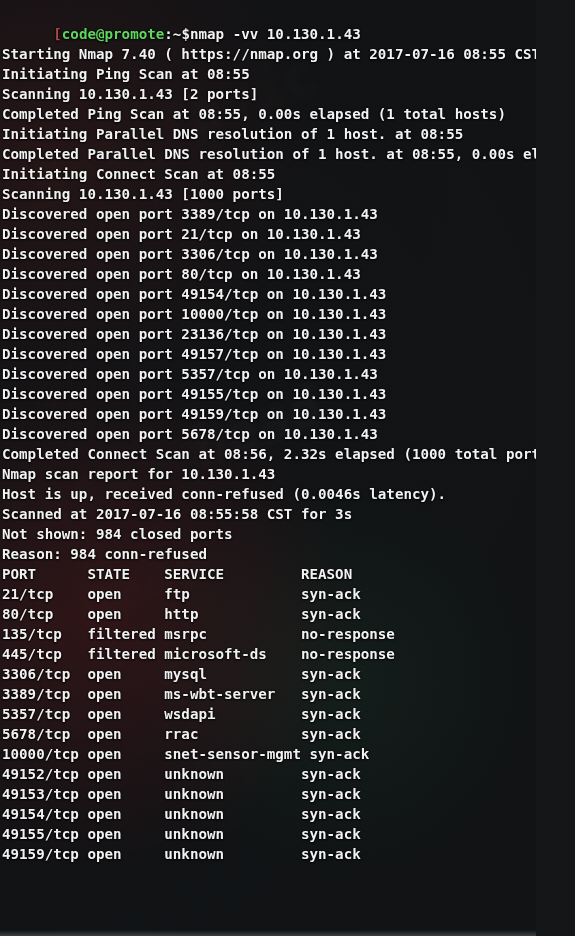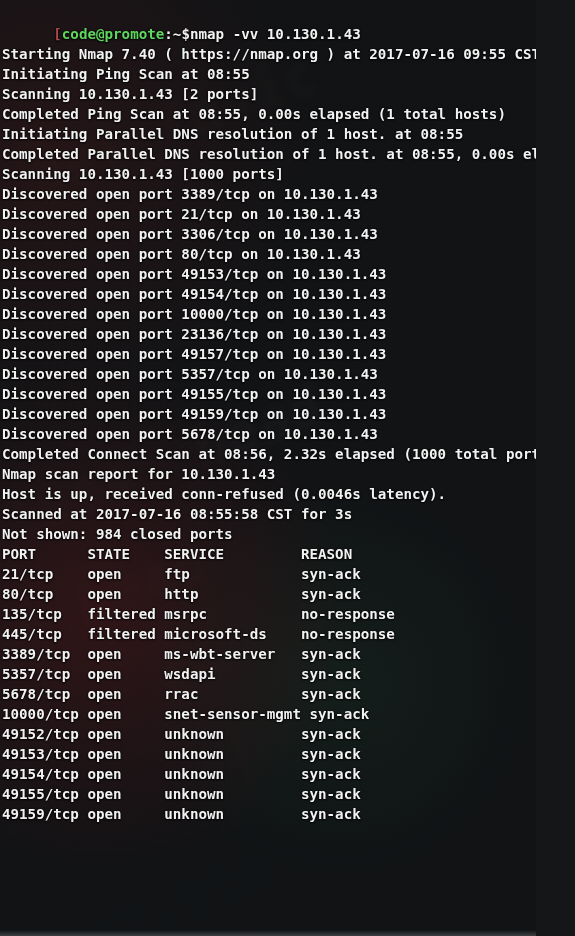--- a/index.html
+++ b/index.html
@@ -103,50 +103,52 @@
   </div>
 
   <div id="wash"></div>
 
   <div id="screen">
     <div class="line">
       <span class="c-bracket">[</span><span class="c-user">code@promote</span><span class="c-path">:~$</span><span class="c-cmd">nmap -vv 10.130.1.43</span>
     </div>
     <div id="body-lines">
         <div class="line blank"></div>
-        <div class="line">Starting Nmap 7.40 ( https://nmap.org ) at 2017-07-16 09:55 CST</div>
+        <div class="line">Starting Nmap 7.40 ( https://nmap.org ) at 2017-07-16 08:55 CST</div>
         <div class="line">Initiating Ping Scan at 08:55</div>
         <div class="line">Scanning 10.130.1.43 [2 ports]</div>
         <div class="line">Completed Ping Scan at 08:55, 0.00s elapsed (1 total hosts)</div>
         <div class="line">Initiating Parallel DNS resolution of 1 host. at 08:55</div>
         <div class="line">Completed Parallel DNS resolution of 1 host. at 08:55, 0.00s elapsed</div>
+        <div class="line">Initiating Connect Scan at 08:55</div>
         <div class="line">Scanning 10.130.1.43 [1000 ports]</div>
         <div class="line">Discovered open port 3389/tcp on 10.130.1.43</div>
         <div class="line">Discovered open port 21/tcp on 10.130.1.43</div>
         <div class="line">Discovered open port 3306/tcp on 10.130.1.43</div>
         <div class="line">Discovered open port 80/tcp on 10.130.1.43</div>
-        <div class="line">Discovered open port 49153/tcp on 10.130.1.43</div>
         <div class="line">Discovered open port 49154/tcp on 10.130.1.43</div>
         <div class="line">Discovered open port 10000/tcp on 10.130.1.43</div>
         <div class="line">Discovered open port 23136/tcp on 10.130.1.43</div>
         <div class="line">Discovered open port 49157/tcp on 10.130.1.43</div>
         <div class="line">Discovered open port 5357/tcp on 10.130.1.43</div>
         <div class="line">Discovered open port 49155/tcp on 10.130.1.43</div>
         <div class="line">Discovered open port 49159/tcp on 10.130.1.43</div>
         <div class="line">Discovered open port 5678/tcp on 10.130.1.43</div>
         <div class="line">Completed Connect Scan at 08:56, 2.32s elapsed (1000 total ports)</div>
         <div class="line">Nmap scan report for 10.130.1.43</div>
         <div class="line">Host is up, received conn-refused (0.0046s latency).</div>
         <div class="line">Scanned at 2017-07-16 08:55:58 CST for 3s</div>
         <div class="line">Not shown: 984 closed ports</div>
+        <div class="line">Reason: 984 conn-refused</div>
         <div class="line">PORT      STATE    SERVICE         REASON</div>
         <div class="line">21/tcp    open     ftp             syn-ack</div>
         <div class="line">80/tcp    open     http            syn-ack</div>
         <div class="line">135/tcp   filtered msrpc           no-response</div>
         <div class="line">445/tcp   filtered microsoft-ds    no-response</div>
+        <div class="line">3306/tcp  open     mysql           syn-ack</div>
         <div class="line">3389/tcp  open     ms-wbt-server   syn-ack</div>
         <div class="line">5357/tcp  open     wsdapi          syn-ack</div>
         <div class="line">5678/tcp  open     rrac            syn-ack</div>
         <div class="line">10000/tcp open     snet-sensor-mgmt syn-ack</div>
         <div class="line">49152/tcp open     unknown         syn-ack</div>
         <div class="line">49153/tcp open     unknown         syn-ack</div>
         <div class="line">49154/tcp open     unknown         syn-ack</div>
         <div class="line">49155/tcp open     unknown         syn-ack</div>
         <div class="line">49159/tcp open     unknown         syn-ack</div>
         <div class="line blank"></div>

